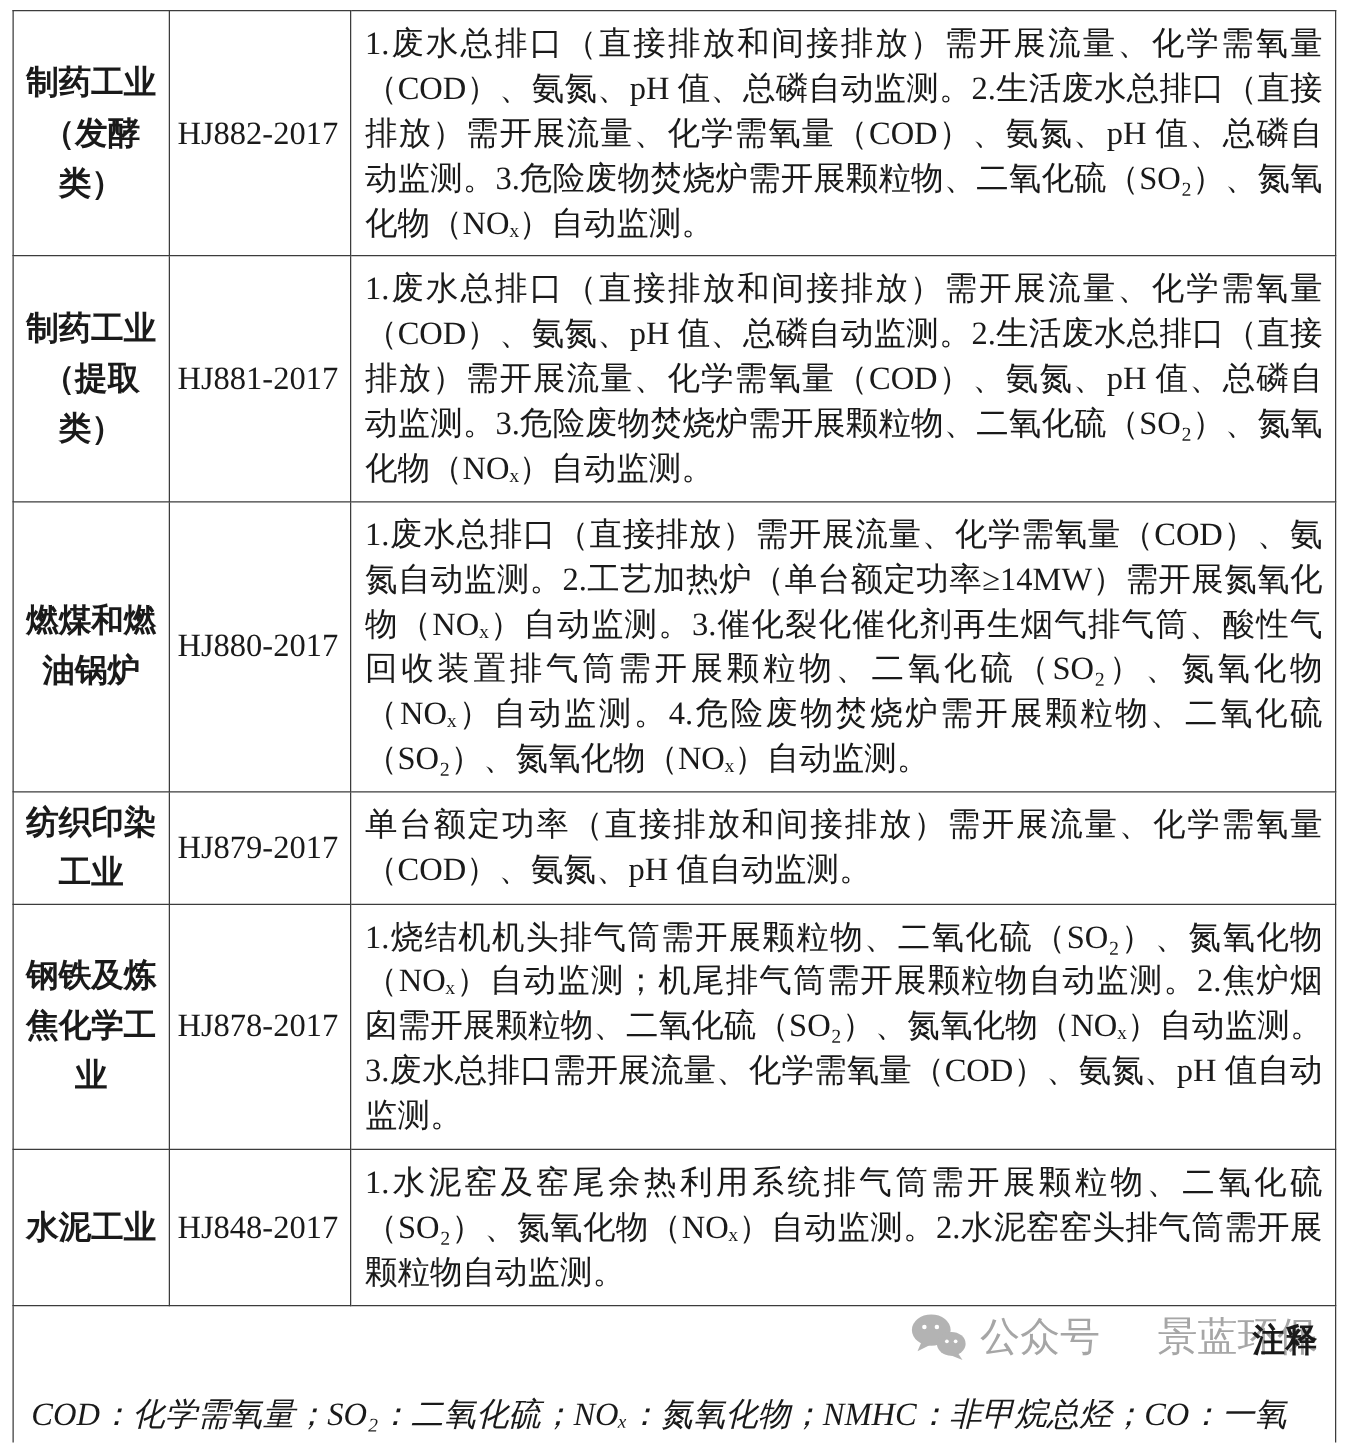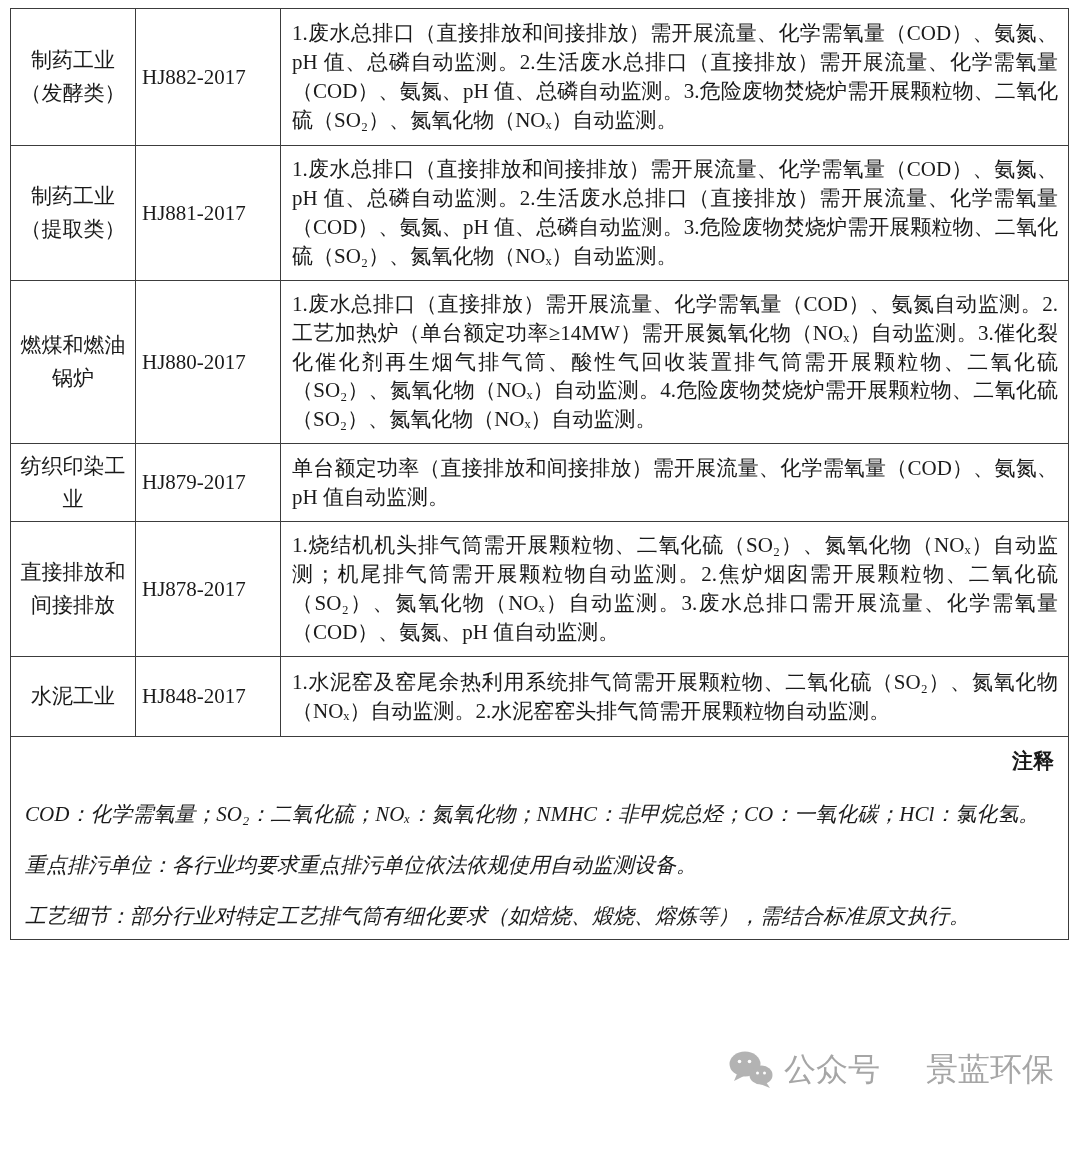--- a/index.html
+++ b/index.html
@@ -29,29 +29,30 @@
     position: absolute;
     left: 10px; top: 8px;
     width: 1058px;
     border-collapse: collapse;
     table-layout: fixed;
     background: transparent;
     z-index: 1;
   }
   table.std td {
     border: 1.6px solid #3c3c3c;
-    font-size: 21px;
+    font-size: 26px;
     background: transparent;
   }
   td.c-industry {
     text-align: center;
     vertical-align: middle;
     font-size: 22px;
     line-height: 1.55;
     padding: 4px 8px;
+    font-weight: bold;
   }
   td.c-standard {
     text-align: left;
     vertical-align: middle;
     font-size: 21.5px;
     padding: 4px 6px;
   }
   td.c-req {
     vertical-align: middle;
     text-align: justify;
@@ -121,21 +122,21 @@
       <td class="c-industry">燃煤和燃油锅炉</td>
       <td class="c-standard">HJ880-2017</td>
       <td class="c-req">1.废水总排口（直接排放）需开展流量、化学需氧量（COD）、氨氮自动监测。2.工艺加热炉（单台额定功率≥14MW）需开展氮氧化物（NOₓ）自动监测。3.催化裂化催化剂再生烟气排气筒、酸性气回收装置排气筒需开展颗粒物、二氧化硫（SO₂）、氮氧化物（NOₓ）自动监测。4.危险废物焚烧炉需开展颗粒物、二氧化硫（SO₂）、氮氧化物（NOₓ）自动监测。</td>
     </tr>
     <tr>
       <td class="c-industry">纺织印染工业</td>
       <td class="c-standard">HJ879-2017</td>
       <td class="c-req">单台额定功率（直接排放和间接排放）需开展流量、化学需氧量（COD）、氨氮、pH 值自动监测。</td>
     </tr>
     <tr>
-      <td class="c-industry">直接排放和间接排放</td>
+      <td class="c-industry">钢铁及炼焦化学工业</td>
       <td class="c-standard">HJ878-2017</td>
       <td class="c-req">1.烧结机机头排气筒需开展颗粒物、二氧化硫（SO₂）、氮氧化物（NOₓ）自动监测；机尾排气筒需开展颗粒物自动监测。2.焦炉烟囱需开展颗粒物、二氧化硫（SO₂）、氮氧化物（NOₓ）自动监测。3.废水总排口需开展流量、化学需氧量（COD）、氨氮、pH 值自动监测。</td>
     </tr>
     <tr>
       <td class="c-industry">水泥工业</td>
       <td class="c-standard">HJ848-2017</td>
       <td class="c-req">1.水泥窑及窑尾余热利用系统排气筒需开展颗粒物、二氧化硫（SO₂）、氮氧化物（NOₓ）自动监测。2.水泥窑窑头排气筒需开展颗粒物自动监测。</td>
     </tr>
     <tr>
       <td class="notes-cell" colspan="3">

